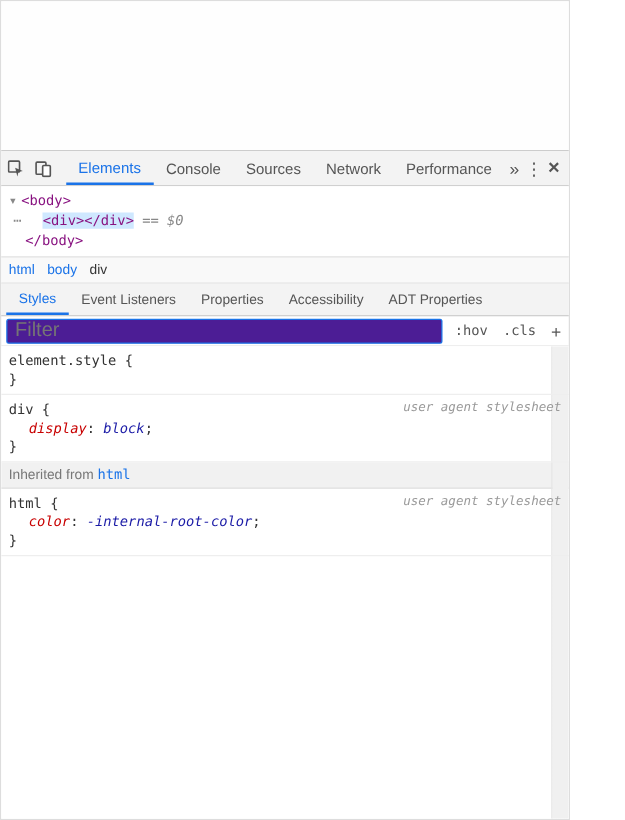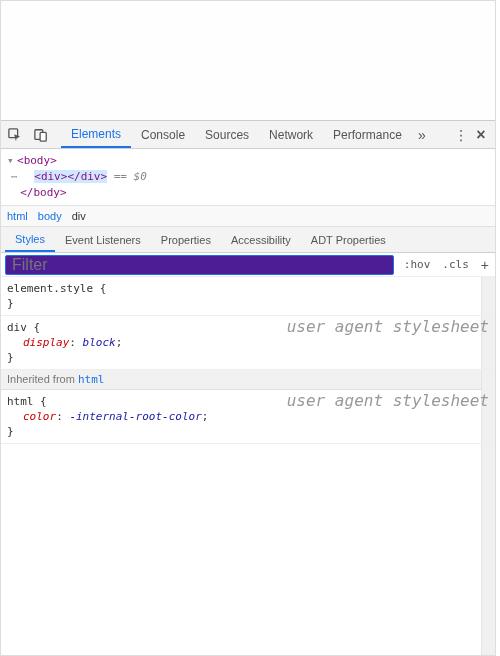--- a/index.html
+++ b/index.html
@@ -1,17 +1,17 @@
 <!DOCTYPE html>
 <html><head>
 <meta charset="utf-8">
 <style>
   * { box-sizing: border-box; }
   html, body { margin:0; padding:0; font-family: "Segoe UI", Arial, sans-serif; font-size:12px; color:#333; background:#fff; }
-  .app { width:496px; height:656px; display:flex; flex-direction:column; border:1px solid #ddd; }
+  .app { width:456px; height:656px; display:flex; flex-direction:column; border:1px solid #ddd; }
   .page-area { height:120px; border-bottom:1px solid #ccc; background:#fefefe; }
   .toolbar { display:flex; align-items:center; height:28px; border-bottom:1px solid #d0d0d0; background:#f3f3f3; padding:0 4px; }
   .tb-icon { width:20px; height:20px; display:flex; align-items:center; justify-content:center; margin-right:6px; color:#555; cursor:pointer; }
   .tb-icon svg { width:14px; height:14px; stroke:#555; fill:none; stroke-width:1.5; }
   .main-tabs { display:flex; align-items:stretch; height:100%; margin-left:4px; }
   .main-tab { padding:0 10px; display:flex; align-items:center; color:#555; cursor:pointer; font-size:12px; }
   .main-tab.active { color:#1a73e8; border-bottom:2px solid #1a73e8; }
   .toolbar-spacer { flex:1; }
   .tb-more, .tb-menu, .tb-close { width:20px; height:20px; display:flex; align-items:center; justify-content:center; color:#555; cursor:pointer; font-size:14px; }
   .dom-tree { padding:4px 6px; font-family: Menlo, Consolas, monospace; font-size:11px; line-height:16px; color:#222; background:#fff; }
@@ -32,21 +32,21 @@
   .filter-lbl { font-family: Menlo, Consolas, monospace; font-size:11px; color:#555; padding:0 6px; cursor:pointer; }
   .plus { font-size:14px; color:#555; padding:0 6px; cursor:pointer; }
   .styles-pane { flex:1; overflow:auto; font-family: Menlo, Consolas, monospace; font-size:11px; line-height:15px; background:#fff; position:relative; }
   .rule-block { padding:4px 6px; border-bottom:1px solid #eee; position:relative; }
   .selector { color:#333; }
   .brace { color:#333; }
   .decl { padding-left:16px; }
   .prop { color:#c80000; }
   .colon { color:#333; }
   .val-italic { color:#1a1aa6; font-style: italic;}
-  .ua-note { position:absolute; right:6px; top:3px; color:#999; font-style:italic; font-size:16px; }
+  .ua-note { position:absolute; right:6px; top:3px; color:#999; font-style:italic; font-size:10px; }
   .inherited-hdr { background:#f1f1f1; color:#777; padding:2px 6px; border-bottom:1px solid #e0e0e0; font-size:11px; font-family: "Segoe UI", Arial, sans-serif; }
   .inherited-hdr .from-el { color:#1a73e8; font-family: Menlo, Consolas, monospace; }
   .scrollbar-stub { position:absolute; right:0; top:0; width:14px; height:100%; background:linear-gradient(#f0f0f0,#f0f0f0); border-left:1px solid #e5e5e5; }
   .closer { font-size:16px; font-weight:bold; }
 </style>
 </head>
 <body>
 
 <div class="app">
 

